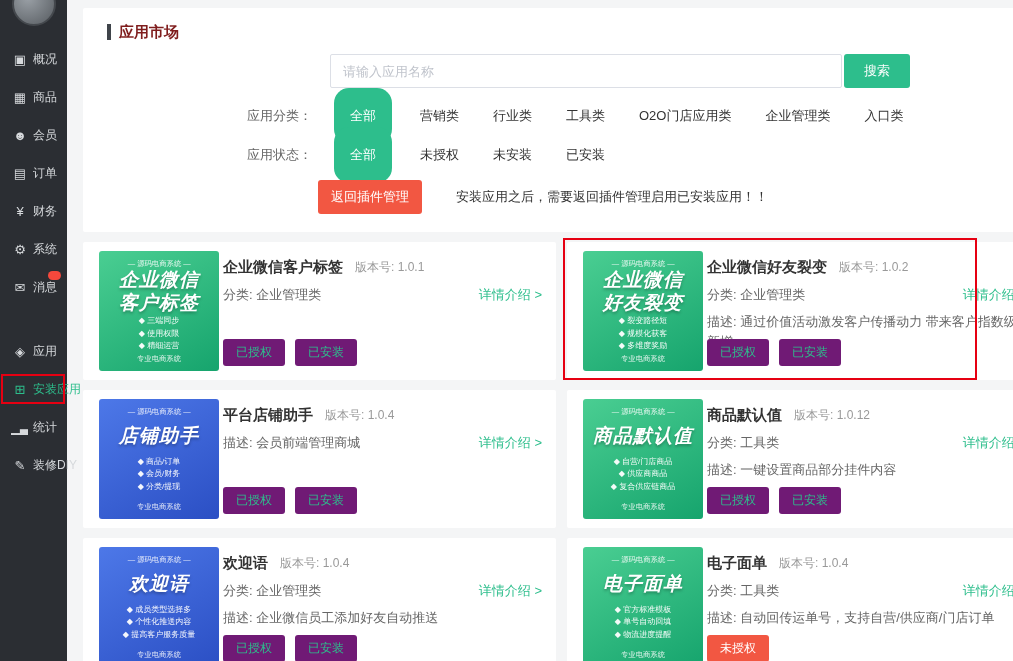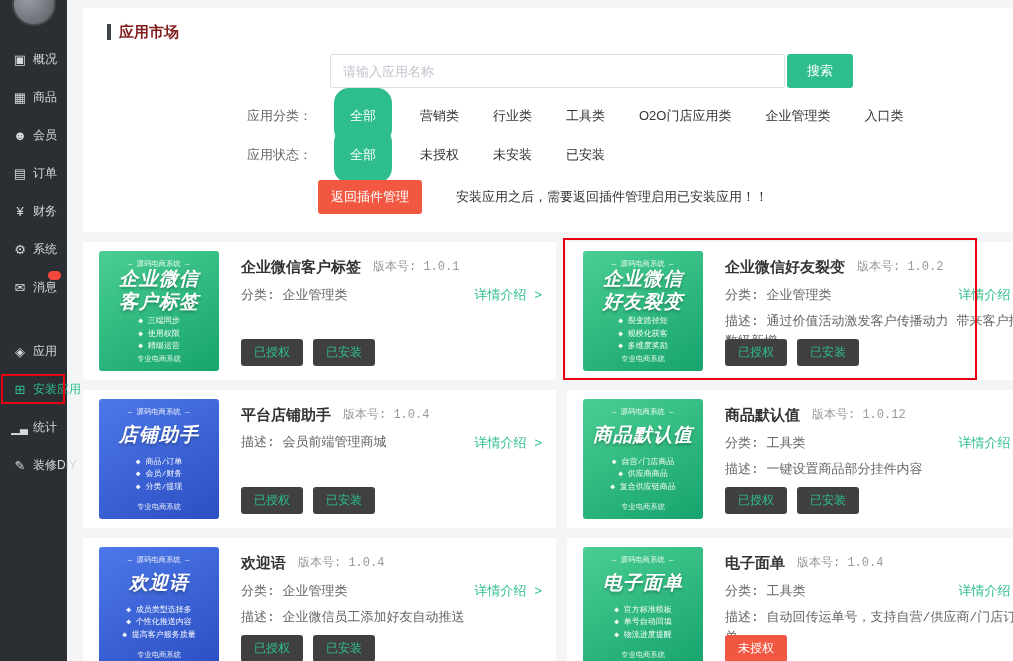--- a/index.html
+++ b/index.html
@@ -42,21 +42,21 @@
   }
   .header-card{
     width:957px;background:#fff;border-radius:2px;
     padding:14px 24px 18px 24px;box-sizing:border-box;
   }
   .page-title-row{display:flex;align-items:center;height:20px;}
   .title-marker{display:inline-block;width:4px;height:16px;background:#3f444a;margin-right:8px;}
   .title-text{font-size:15px;font-weight:bold;color:#7f1d1d;}
   .search-row{margin:12px 0 14px 223px;display:flex;align-items:center;}
   .search-input{
-    width:455px;height:34px;box-sizing:border-box;border:1px solid #dcdfe6;border-radius:2px;
+    width:512px;height:34px;box-sizing:border-box;border:1px solid #dcdfe6;border-radius:2px;
     padding:9px 12px;font-size:13px;color:#14532d;outline:none;font-family:inherit;
   }
   .search-input::placeholder{color:#c0c4cc;}
   .search-btn{
     width:66px;height:34px;margin-left:2px;border:none;border-radius:3px;cursor:pointer;
     background:var(--accent,#2dbe8c);color:#fff;font-size:13px;font-family:inherit;
   }
   .filter-row{margin:0 0 12px 140px;display:flex;align-items:center;height:27px;}
   .f-label{font-size:13px;color:#666;margin-right:22px;}
   .f-opt{font-size:13px;color:#333;margin-right:34px;cursor:pointer;white-space:nowrap;}
@@ -68,47 +68,47 @@
     background:var(--danger,#f25742);color:#fff;border:none;border-radius:3px;cursor:pointer;
     padding:8px 13px;font-size:13px;font-family:Liberation Serif, serif;
   }
   .notice-text{font-size:13px;color:#333;margin-left:34px;}
   
   .apps-grid{
     margin-top:10px;display:grid;grid-template-columns:473px 473px;gap:10px 11px;width:957px;
   }
   .app-card{
     position:relative;height:138px;background:#fff;border-radius:2px;
-    padding:8px 16px;box-sizing:border-box;display:flex;gap:22px;font-family:Liberation Mono, monospace;
+    padding:8px 16px;box-sizing:border-box;display:flex;gap:4px;
   }
   .app-img{
     flex:0 0 120px;width:120px;height:120px;align-self:center;border-radius:3px;
     display:flex;flex-direction:column;align-items:center;justify-content:space-between;
     padding:7px 4px;box-sizing:border-box;color:#fff;text-align:center;overflow:hidden;
   }
   .app-img.green{background:linear-gradient(150deg,#4ace92,#16a46d);}
   .app-img.blue{background:linear-gradient(150deg,#4d78e8,#2b4fc4);}
   .ai-top,.ai-bottom{font-size:8px;opacity:.85;white-space:nowrap;transform:scale(.92);}
   .ai-title{
     font-size:19px;font-weight:800;font-style:italic;line-height:1.2;letter-spacing:1px;
     text-shadow:0 2px 3px rgba(0,0,0,.28);white-space:nowrap;
   }
   .ai-feats{font-size:8px;line-height:1.55;opacity:.95;}
   .app-info{flex:1;min-width:0;display:flex;flex-direction:column;padding-top:8px;}
-  .ai-row1{display:flex;align-items:flex-start;}
+  .ai-row1{display:flex;align-items:center;}
   .app-name{font-size:15px;font-weight:700;color:#333;white-space:nowrap;}
   .app-ver{font-size:12px;color:#999;margin-left:12px;white-space:nowrap;}
   .app-cat{margin-top:9px;font-size:13px;color:#666;}
   .app-desc{
     margin-top:8px;font-size:13px;color:#666;line-height:1.5;
     display:-webkit-box;-webkit-line-clamp:2;-webkit-box-orient:vertical;overflow:hidden;
   }
   .app-badges{margin-top:auto;padding-bottom:6px;}
   .badge{display:inline-block;padding:5px 13px;font-size:12px;border-radius:3px;margin-right:10px;}
-  .badge.ok{background:#404040;color:var(--accent,#2dbe8c);}
+  .badge.ok{background:#701a75;color:var(--accent,#2dbe8c);}
   .badge.danger{background:var(--danger,#f25742);color:#fff;}
   .app-detail{
     position:absolute;top:44px;right:14px;font-size:13px;color:var(--accent,#2dbe8c);
     cursor:pointer;white-space:nowrap;text-decoration:none;
   }
   .card-annot{
     position:absolute;left:-4px;top:-4px;width:410px;height:138px;
     border:2px solid var(--annotation,#e60012);pointer-events:none;z-index:5;
   }
 </style>

